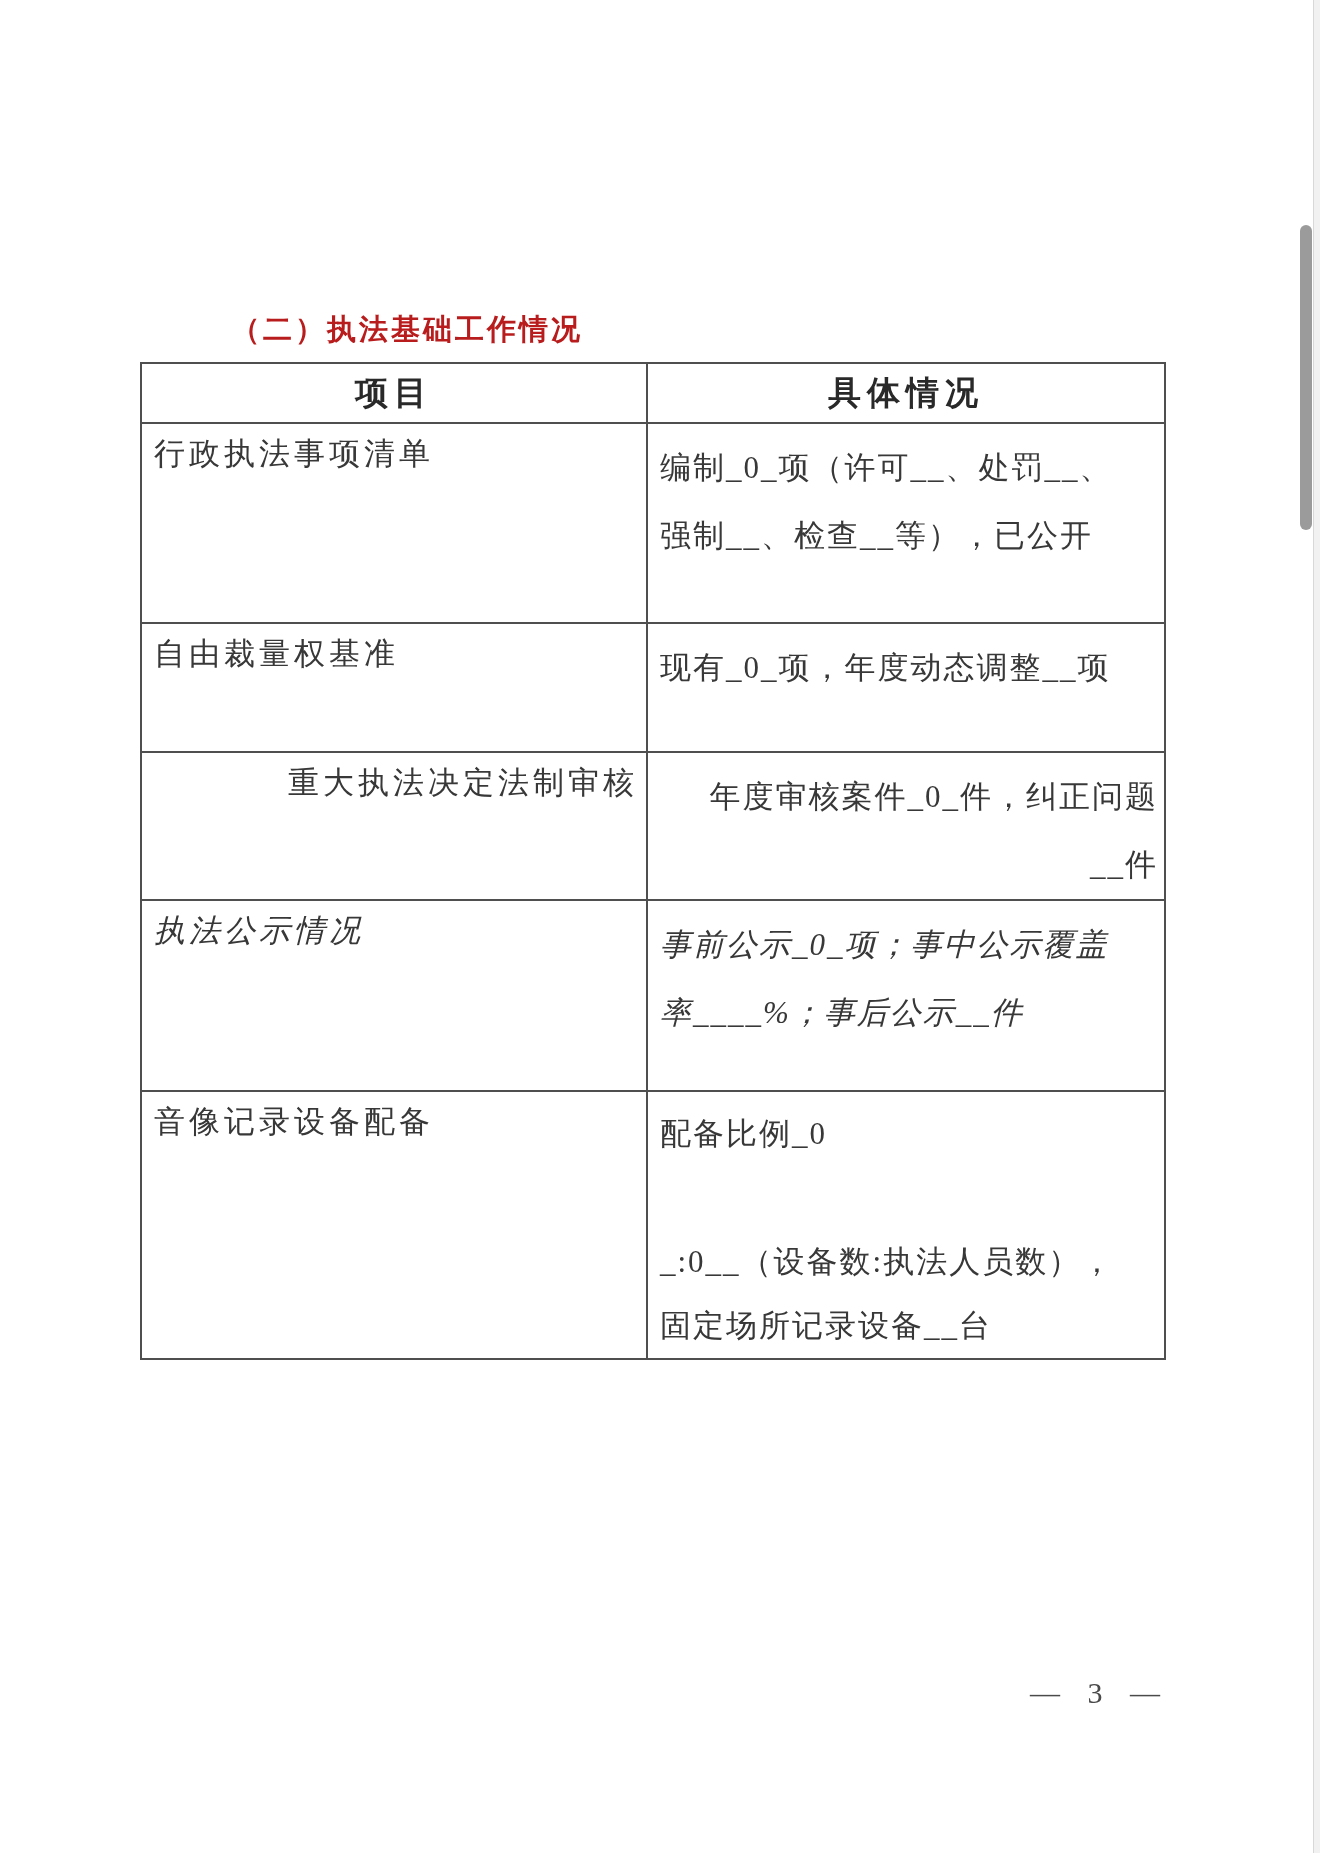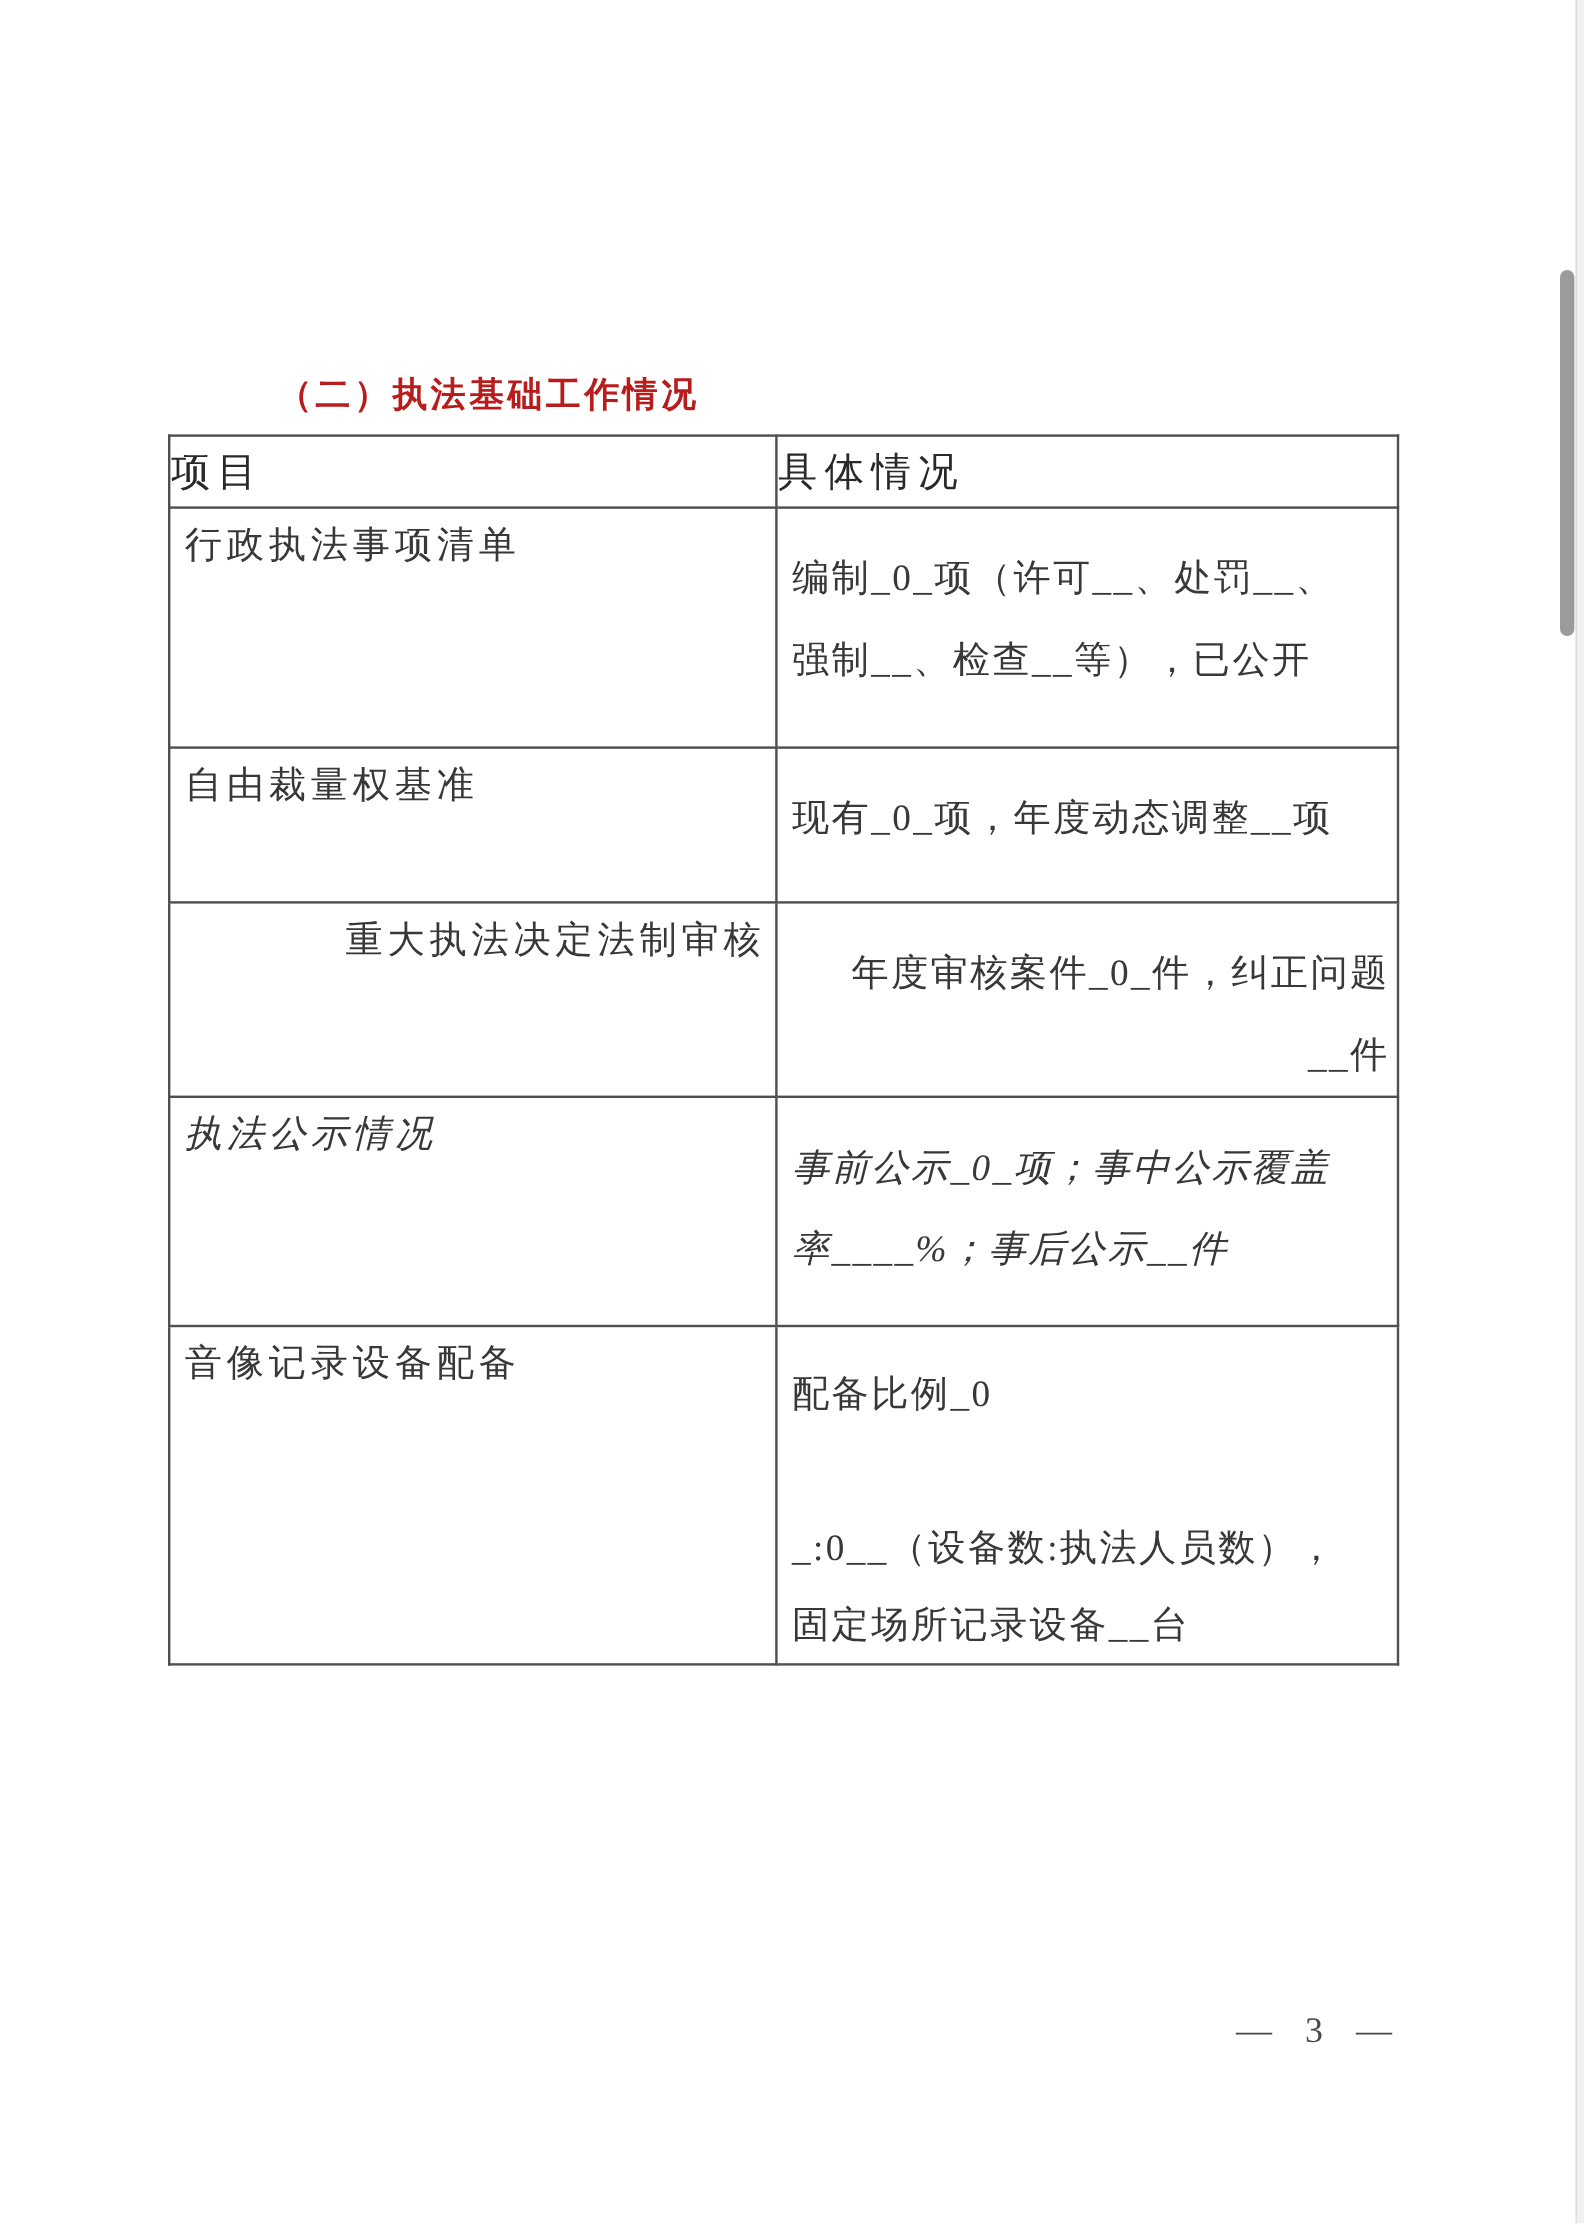--- a/index.html
+++ b/index.html
@@ -62,42 +62,42 @@
   .report-table th,
   .report-table td {
     border: 2px solid #4f4f4f;
     padding: 0;
     vertical-align: top;
     overflow: hidden;
   }
   .report-table th {
     height: 58px;
     vertical-align: middle;
-    text-align: left;
+    text-align: center;
     font-size: 33px;
-    font-weight: normal;
+    font-weight: bold;
     letter-spacing: 6px;
     color: #292929;
     border-radius: 19px;
   }
   tr.row-1 td { height: 198px; }
   tr.row-2 td { height: 127px; }
   tr.row-3 td { height: 128px; text-align: right; }
   tr.row-4 td { height: 189px; font-style: italic; }
   tr.row-5 td { height: 259px; }
 
   .item-text {
     padding: 8px 8px 0 12px;
     font-size: 31px;
     letter-spacing: 4px;
     line-height: 44px;
     white-space: nowrap;
   }
   .detail-cell-inner {
-    padding: 24px 6px 0 12px;
+    padding: 10px 6px 0 12px;
   }
   .dline {
     height: 68px;
     line-height: 68px;
     font-size: 31px;
     letter-spacing: 2px;
     white-space: nowrap;
   }
   tr.row-5 .dline {
     height: 64px;

